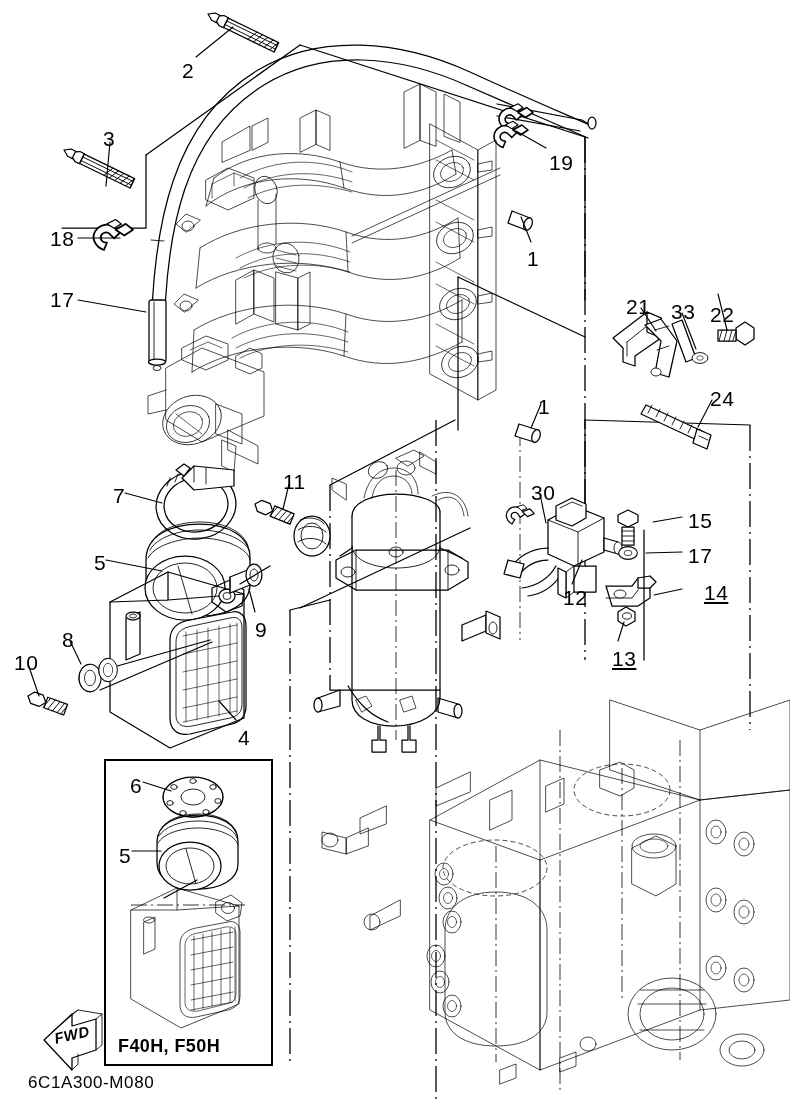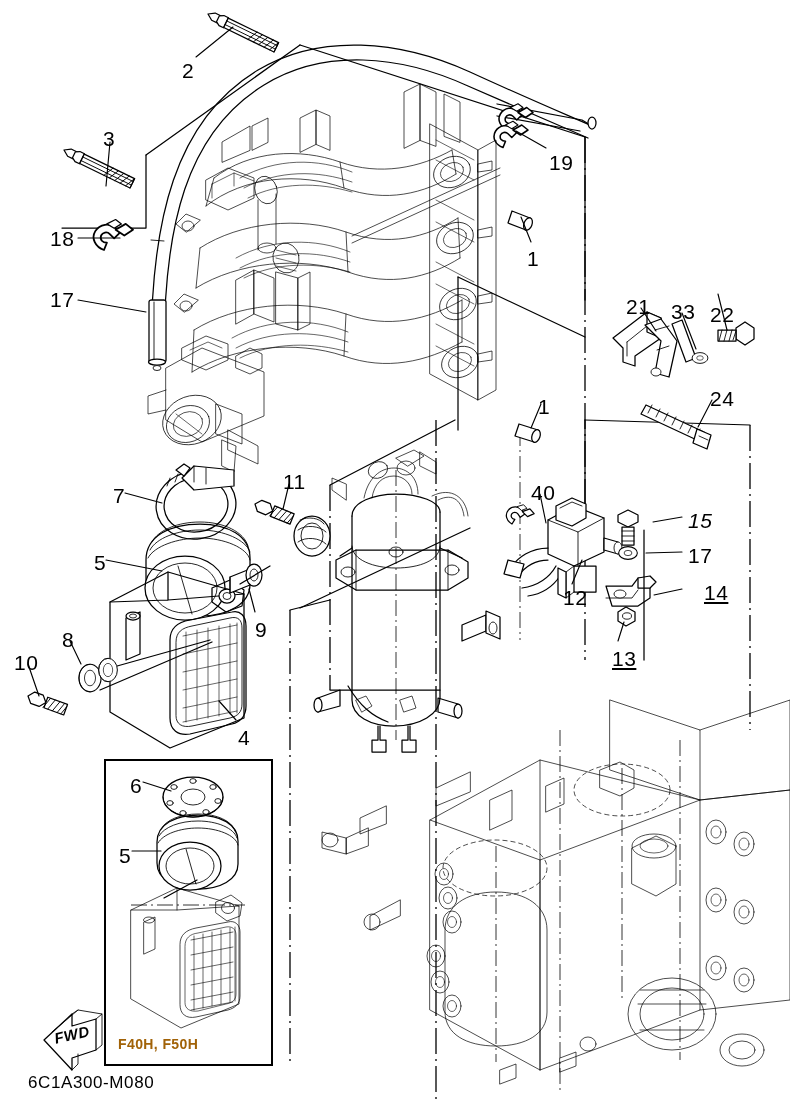--- a/index.html
+++ b/index.html
@@ -44,24 +44,24 @@
     font-size: 17px;
     letter-spacing: 0.6px;
     color: #000;
     white-space: nowrap;
   }
   #variant-label {
     position: absolute;
     left: 118px;
     top: 1036px;
     font-family: "Liberation Sans", sans-serif;
-    font-size: 14px;
+    font-size: 18px;
     font-weight: bold;
     letter-spacing: 0.4px;
-    color: #a16207;
+    color: #000000;
     white-space: nowrap;
   }
   #fwd-text {
     position: absolute;
     left: 54px;
     top: 1026px;
     font-family: "Liberation Sans", sans-serif;
     font-size: 15px;
     font-weight: bold;
     font-style: italic;
@@ -713,22 +713,22 @@
   <div class="callout" style="left:103px; top:128px;">3</div>
   <div class="callout" style="left:50px;  top:228px;">18</div>
   <div class="callout" style="left:50px;  top:289px;">17</div>
   <div class="callout" style="left:549px; top:152px;">19</div>
   <div class="callout" style="left:527px; top:248px;">1</div>
   <div class="callout" style="left:538px; top:396px;">1</div>
   <div class="callout" style="left:626px; top:296px;">21</div>
   <div class="callout" style="left:671px; top:301px;">33</div>
   <div class="callout" style="left:710px; top:282px;margin-top:22px;">22</div>
   <div class="callout" style="left:710px; top:388px;text-align:center;">24</div>
-  <div class="callout" style="left:531px; top:482px;">40</div>
-  <div class="callout" style="left:688px; top:510px;font-style:italic;">15</div>
+  <div class="callout" style="left:531px; top:482px;">30</div>
+  <div class="callout" style="left:688px; top:510px;">15</div>
   <div class="callout" style="left:688px; top:545px;">17</div>
   <div class="callout" style="left:704px; top:582px;text-decoration:underline;">14</div>
   <div class="callout" style="left:563px; top:587px;">12</div>
   <div class="callout" style="left:612px; top:648px;text-decoration:underline;">13</div>
   <div class="callout" style="left:113px; top:485px;">7</div>
   <div class="callout" style="left:283px; top:471px;">11</div>
   <div class="callout" style="left:94px; top:552px;">5</div>
   <div class="callout" style="left:255px; top:619px;">9</div>
   <div class="callout" style="left:62px;  top:629px;">8</div>
   <div class="callout" style="left:14px;  top:652px;">10</div>

